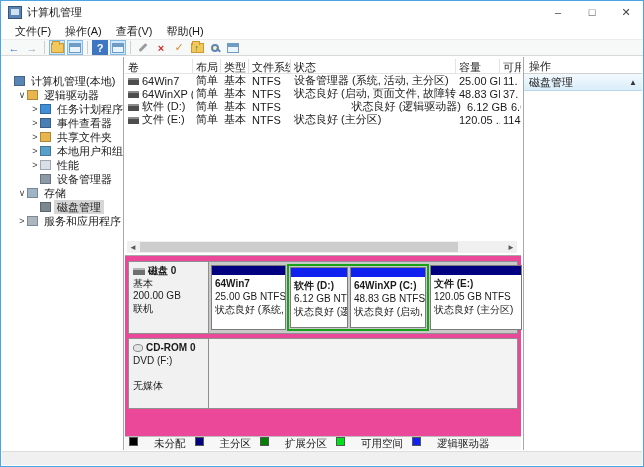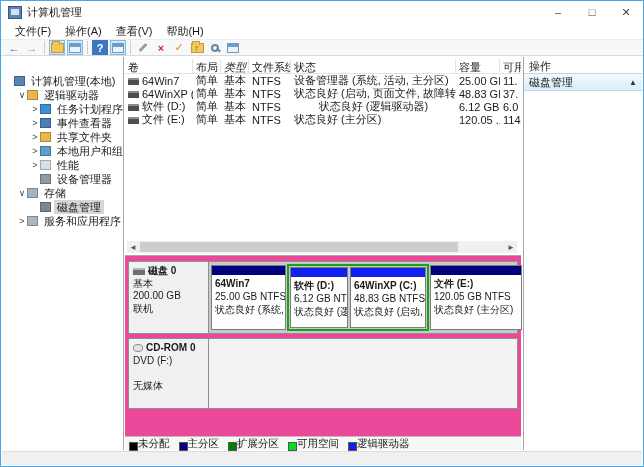--- a/index.html
+++ b/index.html
@@ -68,21 +68,21 @@
   .part-area { flex:1; display:flex; align-items:stretch; padding:2px 1px; }
   .part-box { border:1px solid #7c7c7c; background:#fff; margin:1px; flex:none; display:flex; flex-direction:column; overflow:hidden; }
   .part-bar { height:9px; flex:none; }
   .part-text { padding:2px 3px; font-size:10px; line-height:13px; white-space:nowrap; overflow:hidden; }
   .part-text b { font-size:10px; }
   .ext-wrap { border:2px solid #17a217; margin:0; display:flex; flex:none; background:#c9c9c9; }
   .cd-empty { flex:1; background:#f3f3f3; }
 
   
   .legend { position:absolute; left:0; right:0; bottom:0; height:14px; border-top:1px solid #bdbdbd; background:#f7f7f7; display:flex; align-items:center; padding-left:4px; gap:9px; }
-  .leg-item { display:flex; align-items:flex-end; gap:0; font-size:10.5px; white-space:nowrap; }
+  .leg-item { display:flex; align-items:flex-start; gap:16px; font-size:10.5px; white-space:nowrap; }
   .leg-sq { width:9px; height:9px; border:1px solid #555; flex:none; }
 
   
   .ap-title { height:17px; padding:2px 5px; border-bottom:1px solid #d0d0d0; }
   .ap-section { height:17px; display:flex; align-items:center; padding:0 5px; background:linear-gradient(#f3fafe,#d9edf9); border-bottom:1px solid #bcd9ec; }
   .ap-section-label { flex:1; }
   .ap-caret { font-size:8px; color:#333; }
   .ap-more { height:20px; display:flex; align-items:center; padding-left:24px; padding-right:5px; }
   .ap-more-label { flex:1; }
 
@@ -203,21 +203,21 @@
           <span class="tree-label">服务和应用程序</span>
         </div>
       </div>
 
     <div class="middle-pane">
 
       <div class="volume-pane">
         <div class="vt-header">
             <span class="vt-hcell" style="width: 68px;">卷</span>
             <span class="vt-hcell" style="width: 28px; text-align: right;">布局</span>
-            <span class="vt-hcell" style="width: 28px; font-style: italic;">类型</span>
+            <span class="vt-hcell" style="width: 28px;">类型</span>
             <span class="vt-hcell" style="width: 42px;">文件系统</span>
             <span class="vt-hcell" style="width: 165px;">状态</span>
             <span class="vt-hcell" style="width: 44px;">容量</span>
             <span class="vt-hcell" style="width: 30px;">可用</span>
           </div>
         <div>
             <div class="vt-row">
               <span class="vt-cell" style="width: 68px; text-align: left;"><span class="vol-ico"></span>64Win7</span>
               <span class="vt-cell" style="width: 28px; text-align: left;">简单</span>
               <span class="vt-cell" style="width: 28px; text-align: left;">基本</span>
@@ -233,21 +233,21 @@
               <span class="vt-cell" style="width: 42px; text-align: left;">NTFS</span>
               <span class="vt-cell" style="width: 165px; text-align: left;">状态良好 (启动, 页面文件, 故障转储, 逻辑驱动器)</span>
               <span class="vt-cell" style="width: 44px; text-align: right;">48.83 GB</span>
               <span class="vt-cell" style="width: 30px; text-align: left;">37.</span>
             </div>
             <div class="vt-row">
               <span class="vt-cell" style="width: 68px; text-align: left;"><span class="vol-ico"></span>软件 (D:)</span>
               <span class="vt-cell" style="width: 28px; text-align: left;">简单</span>
               <span class="vt-cell" style="width: 28px; text-align: left;">基本</span>
               <span class="vt-cell" style="width: 42px; text-align: left;">NTFS</span>
-              <span class="vt-cell" style="width: 165px; text-align: center;">状态良好 (逻辑驱动器)</span>
+              <span class="vt-cell" style="width: 165px; text-align: right; margin-left: 8px;">状态良好 (逻辑驱动器)</span>
               <span class="vt-cell" style="width: 44px; text-align: right;">6.12 GB</span>
               <span class="vt-cell" style="width: 30px; text-align: left;">6.0</span>
             </div>
             <div class="vt-row">
               <span class="vt-cell" style="width: 68px; text-align: left;"><span class="vol-ico"></span>文件 (E:)</span>
               <span class="vt-cell" style="width: 28px; text-align: left;">简单</span>
               <span class="vt-cell" style="width: 28px; text-align: left;">基本</span>
               <span class="vt-cell" style="width: 42px; text-align: left;">NTFS</span>
               <span class="vt-cell" style="width: 165px; text-align: left;">状态良好 (主分区)</span>
               <span class="vt-cell" style="width: 44px; text-align: right;">120.05 ...</span>

